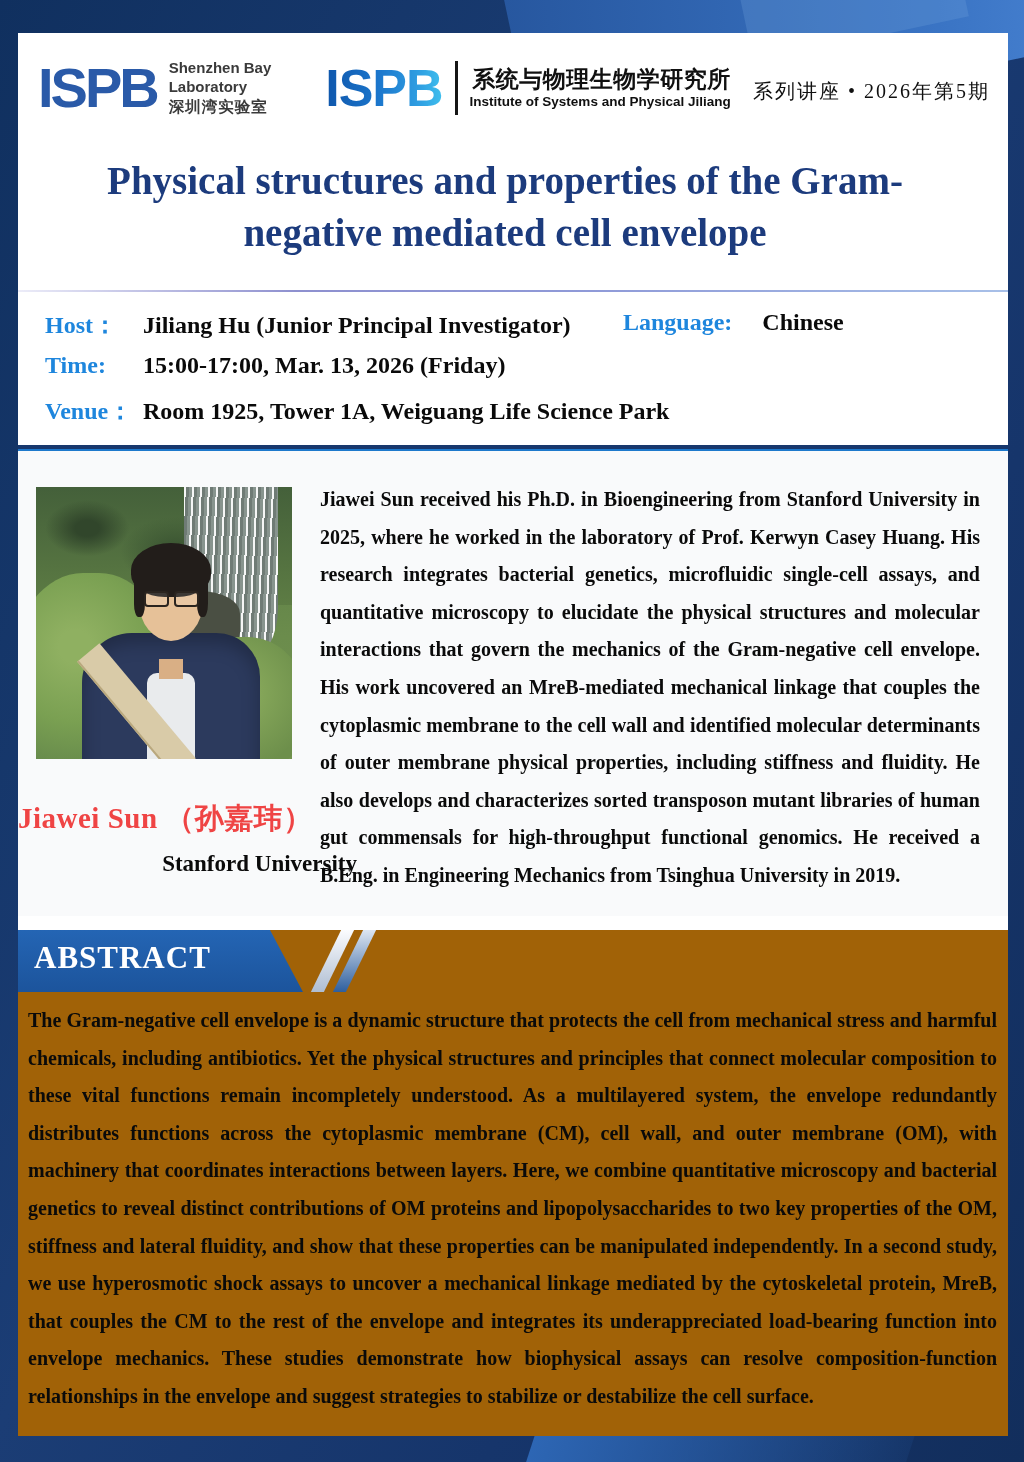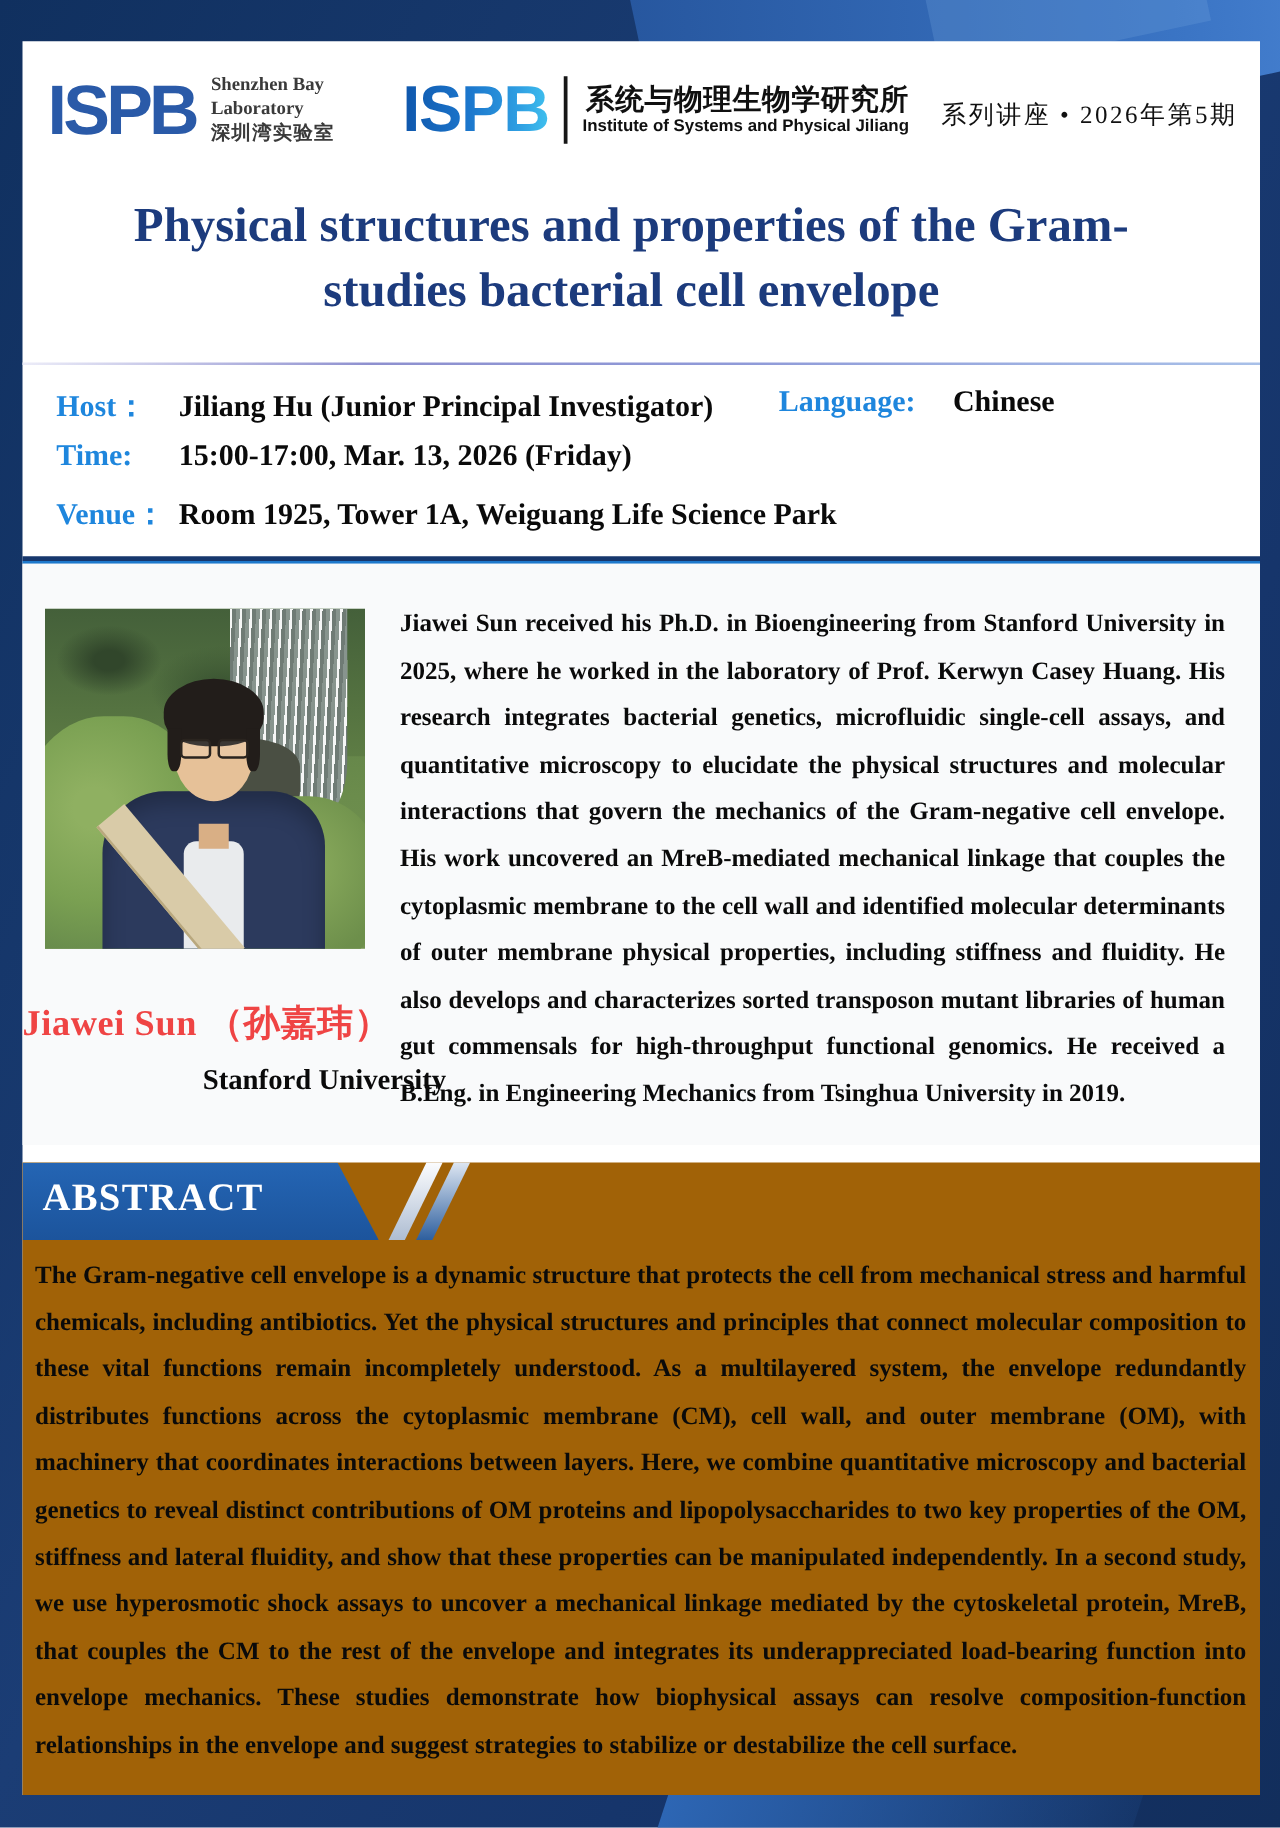--- a/index.html
+++ b/index.html
@@ -28,21 +28,21 @@
     position:absolute;left:18px;top:33px;right:16px;bottom:26px;
     background:#ffffff;
   }
   
   .hdr{position:absolute;top:17px;left:20px;right:18px;height:76px;display:flex;align-items:center;}
   .szbl{display:flex;align-items:center;gap:12px;}
   .szbl-mark{
     font-family:"Liberation Sans",sans-serif;font-weight:800;font-size:56px;
     color:#2a5aa8;letter-spacing:-3px;line-height:1;
   }
-  .szbl-sub{font-family:Liberation Serif, serif;color:#3a3a3a;font-weight:700;
+  .szbl-sub{font-family:Liberation Sans, sans-serif;color:#3a3a3a;font-weight:700;
     font-size:15px;line-height:1.25;}
   .szbl-sub .cn{font-size:15.5px;letter-spacing:1px;}
   .ispb{display:flex;align-items:center;gap:12px;margin-left:54px;text-align:right;}
   .ispb-mark{
     font-family:"Liberation Sans",sans-serif;font-weight:800;font-size:52px;line-height:1;
     letter-spacing:-1px;
     background:linear-gradient(90deg,#0f56ab,#1b76cc 45%,#2f9fe2 80%,#3fc0ee);
     -webkit-background-clip:text;background-clip:text;color:transparent;
   }
   .ispb-divider{width:3px;height:54px;background:#161616;}
@@ -166,21 +166,21 @@
       <span class="ispb-sub">
         <span class="cn">系统与物理生物学研究所</span><br>
         <span class="en">Institute of Systems and Physical Jiliang</span>
       </span>
     </div>
     <div class="series">系列讲座 • 2026年第5期</div>
   </div>
 
   <div class="title">
     <div>Physical structures and properties of the Gram-</div>
-    <div>studies bacterial cell envelope</div>
+    <div>negative mediated cell envelope</div>
   </div>
 
   <div class="divider-thin"></div>
 
   <div class="info">
     <div class="info-row">
       <span class="info-label">Host：</span>
       <span>Jiliang Hu (Junior Principal Investigator)</span>
       <span class="lang-wrap">
         <span class="info-label">Language:</span>

